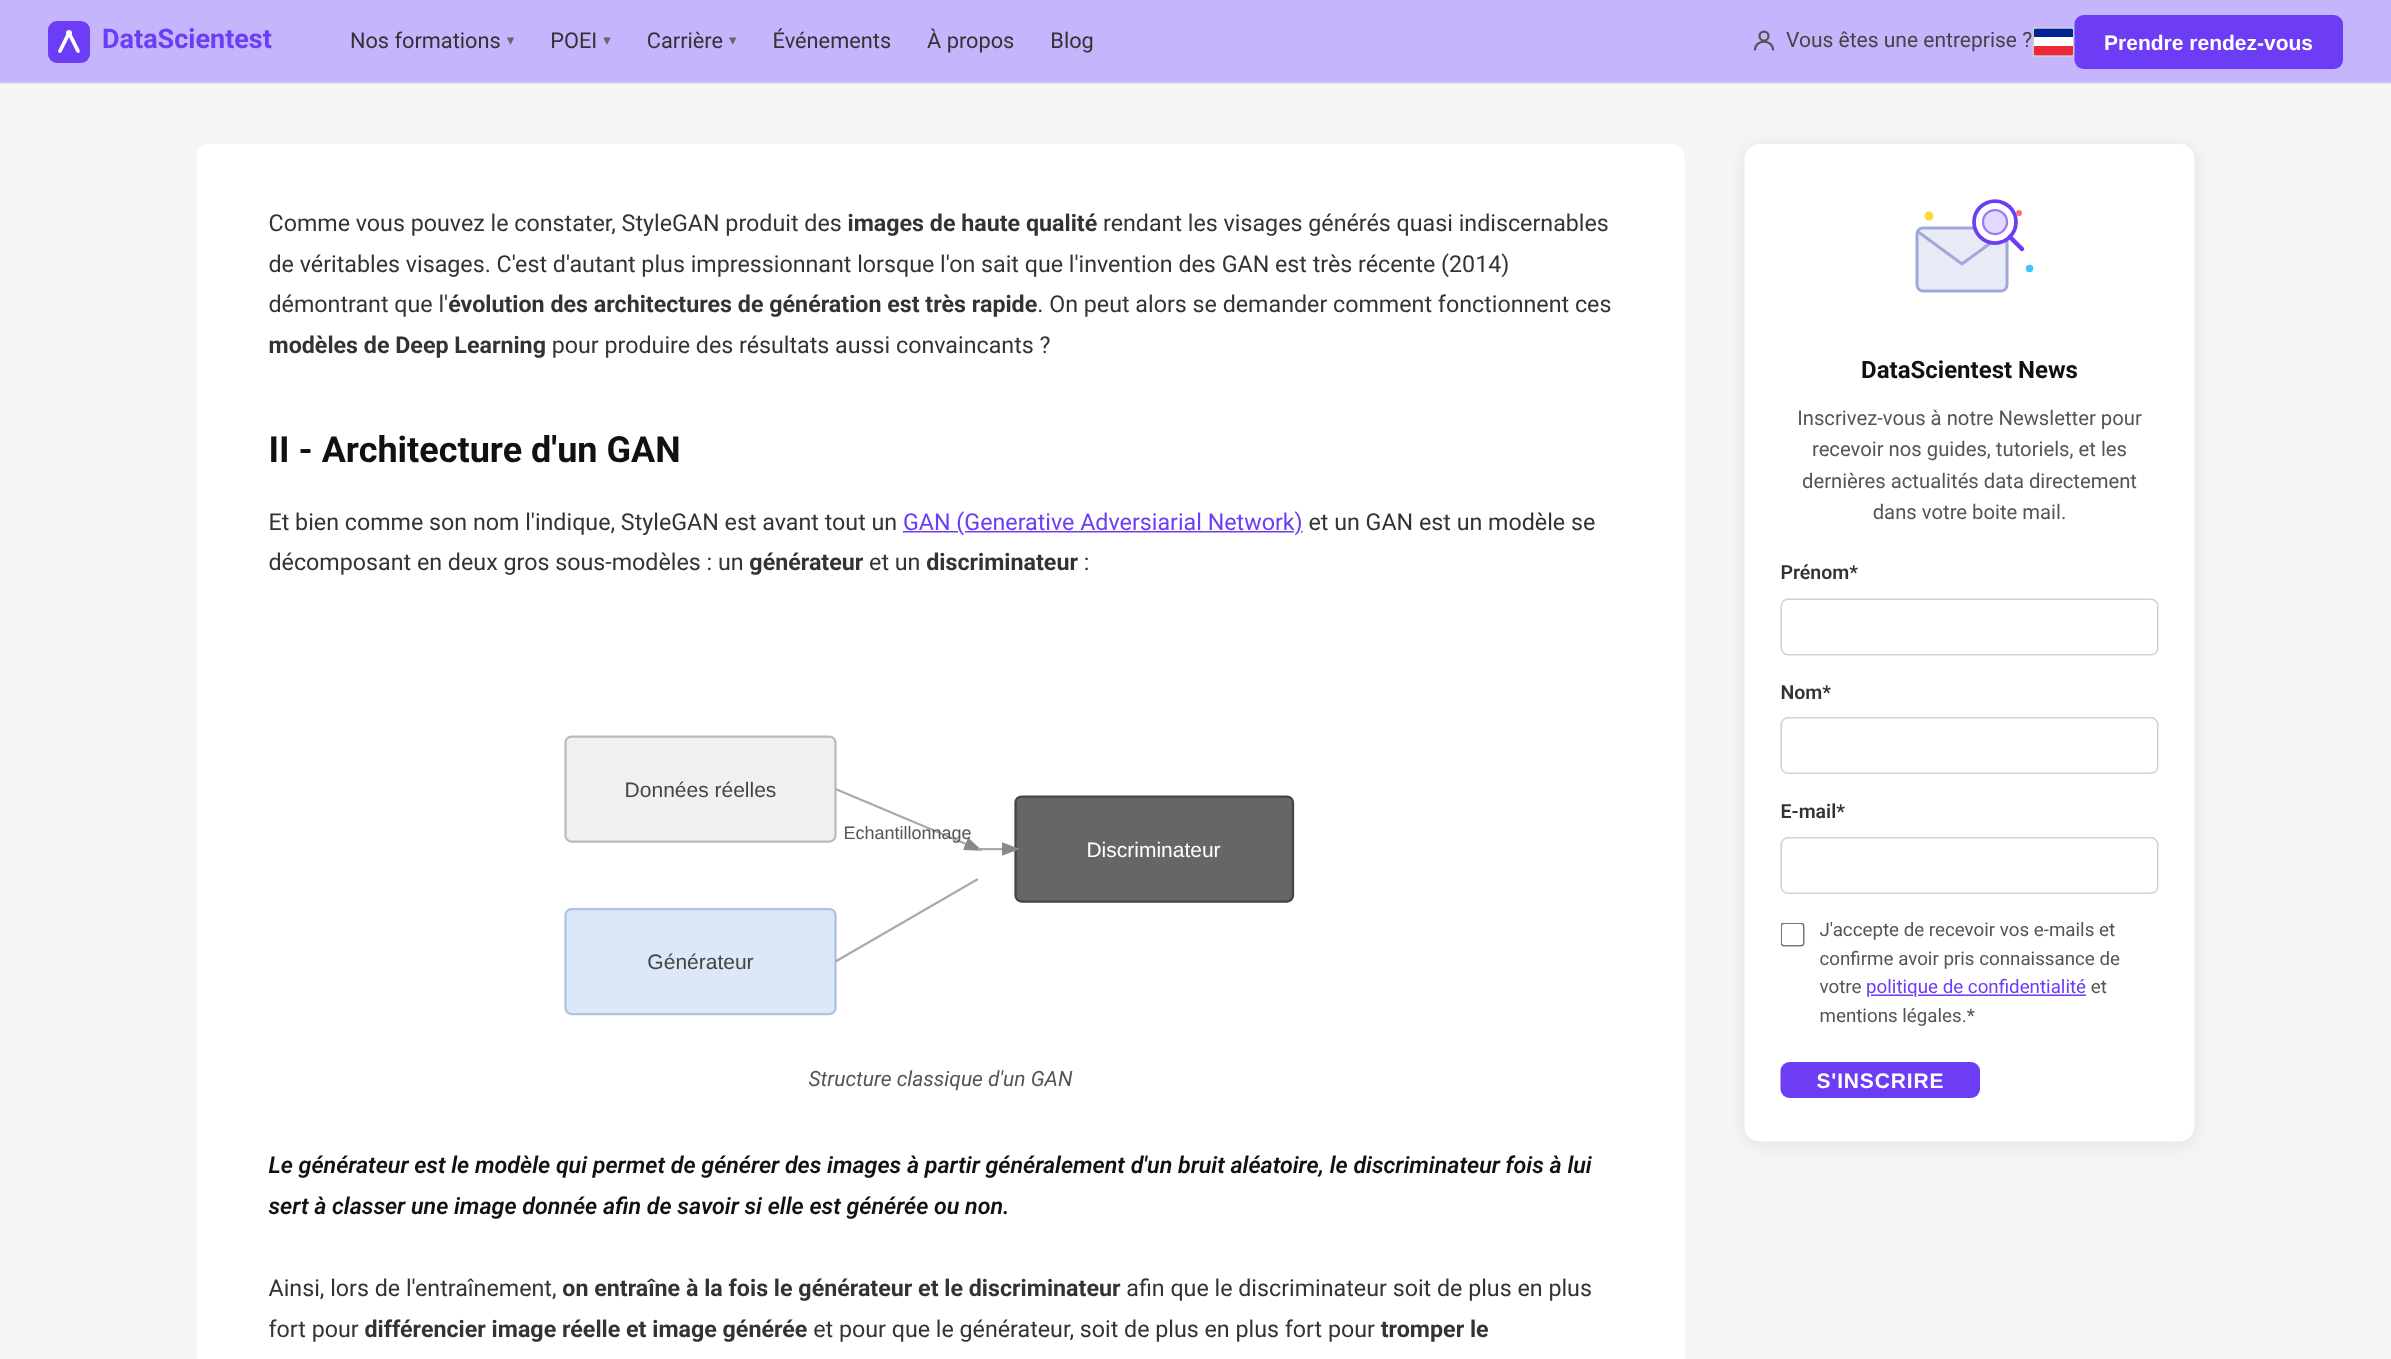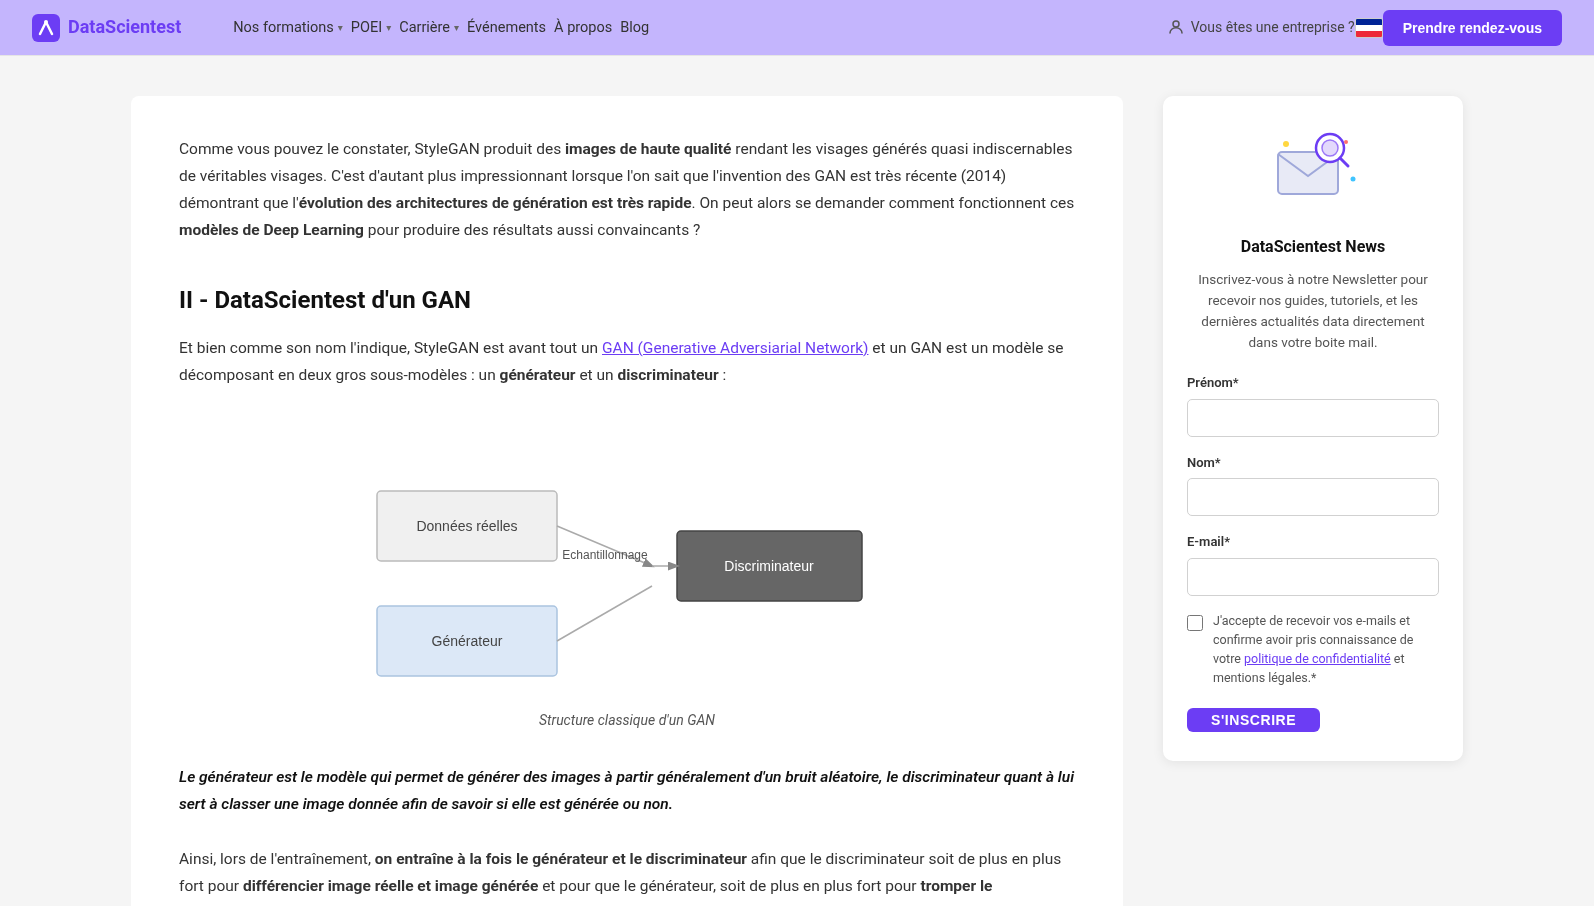--- a/index.html
+++ b/index.html
@@ -2,21 +2,21 @@
 <html><head>
   <meta charset="utf-8">
   <style>
     * { box-sizing: border-box; margin: 0; padding: 0; }
     body { font-family: -apple-system, BlinkMacSystemFont, 'Segoe UI', Roboto, sans-serif; background: #f5f5f5; color: #222; font-size: 16px; line-height: 1.6; }
 
     
     nav { background: #c4b5fd; border-bottom: 1px solid #e5e5e5; height: 56px; display: flex; align-items: center; padding: 16px 32px; gap: 32px; position: sticky; top: 0; z-index: 100; }
     .nav-logo { display: flex; align-items: center; gap: 8px; font-weight: 700; font-size: 18px; color: #6c3df4; text-decoration: none; margin-right: 16px; }
     .nav-logo svg { width: 28px; height: 28px; }
-    .nav-links { display: flex; align-items: center; gap: 0; flex: 1; }
+    .nav-links { display: flex; align-items: center; gap: 16px; flex: 1; }
     .nav-item { display: flex; align-items: center; gap: 4px; font-size: 14.5px; color: #333; cursor: pointer; padding: 6px 4px; white-space: nowrap; }
     .nav-chevron { font-size: 10px; color: #666; }
     .nav-right { display: flex; align-items: center; }
     .nav-enterprise { display: flex; align-items: center; gap: 6px; font-size: 14px; color: #444; cursor: pointer; }
     .flag-icon { width: 28px; height: 20px; background: linear-gradient(180deg, #002395 33%, #fff 33%, #fff 66%, #ED2939 66%); border-radius: 2px; border: 1px solid #ccc; }
     .btn-rdv { background: #6c3df4; color: #fff; border: none; border-radius: 6px; padding: 10px 20px; font-size: 14px; font-weight: 600; cursor: pointer; white-space: nowrap; }
 
     
     .page-wrapper { display: flex; max-width: 1380px; margin: 0 auto; padding: 40px 24px; gap: 40px; }
     .main-content { flex: 1; max-width: 1020px; background: #fff; border-radius: 8px; padding: 40px 48px; }
@@ -101,21 +101,21 @@
 </nav>
 
 <div class="page-wrapper">
 
   <div class="main-content">
 
     <p class="article-para">
       Comme vous pouvez le constater, StyleGAN produit des <b>images de haute qualité</b> rendant les visages générés quasi indiscernables de véritables visages. C'est d'autant plus impressionnant lorsque l'on sait que l'invention des GAN est très récente (2014) démontrant que l'<b>évolution des architectures de génération est très rapide</b>. On peut alors se demander comment fonctionnent ces <b>modèles de Deep Learning</b> pour produire des résultats aussi convaincants ?
     </p>
 
-    <h2 class="section-title">II - DataScientest d'un GAN</h2>
+    <h2 class="section-title">II - Architecture d'un GAN</h2>
 
     <p class="article-para">
       Et bien comme son nom l'indique, StyleGAN est avant tout un <a>GAN (Generative Adversiarial Network)</a> et un GAN est un modèle se décomposant en deux gros sous-modèles : un <b>générateur</b> et un <b>discriminateur</b> :
     </p>
 
     <div class="diagram-wrapper">
       <svg class="diagram-svg" viewBox="0 0 560 260" xmlns="http://www.w3.org/2000/svg">
 
         <rect x="30" y="60" width="180" height="70" rx="4" fill="#f0f0f0" stroke="#bbb" stroke-width="1.5"></rect>
         <text x="120" y="100" text-anchor="middle" font-size="14" fill="#444" font-family="sans-serif">Données réelles</text>
@@ -137,21 +137,21 @@
         <defs>
           <marker id="arrow" markerWidth="8" markerHeight="8" refX="6" refY="3" orient="auto">
             <path d="M0,0 L0,6 L8,3 z" fill="#888"></path>
           </marker>
         </defs>
       </svg>
       <p class="diagram-caption">Structure classique d'un GAN</p>
     </div>
 
     <div class="quote-block">
-      <p>Le générateur est le modèle qui permet de générer des images à partir généralement d'un bruit aléatoire, le discriminateur quant à lui sert à classer une image donnée afin de savoir si elle est générée ou non.</p>
+      <p>Le générateur est le modèle qui permet de générer des images à partir généralement d'un bruit aléatoire, le discriminateur fois à lui sert à classer une image donnée afin de savoir si elle est générée ou non.</p>
     </div>
 
     <p class="article-para">
       Ainsi, lors de l'entraînement, <b>on entraîne à la fois le générateur et le discriminateur</b> afin que le discriminateur soit de plus en plus fort pour <b>différencier image réelle et image générée</b> et pour que le générateur, soit de plus en plus fort pour <b>tromper le discriminateur</b>. Les données réelles ne sont vues pendant l'entraînement que par le discriminateur pour qui autant d'exemples réels et générés lui seront fournis. La fonction de perte pour le discriminateur sera  et celle du générateur sera la réussite du discriminateur à . Certains modèles utilisent la même fonction de perte qui est minimisée par le discriminateur et maximisée par le générateur.
     </p>
 
   </div>
 
   <div class="sidebar">
     <div class="sidebar-card">

